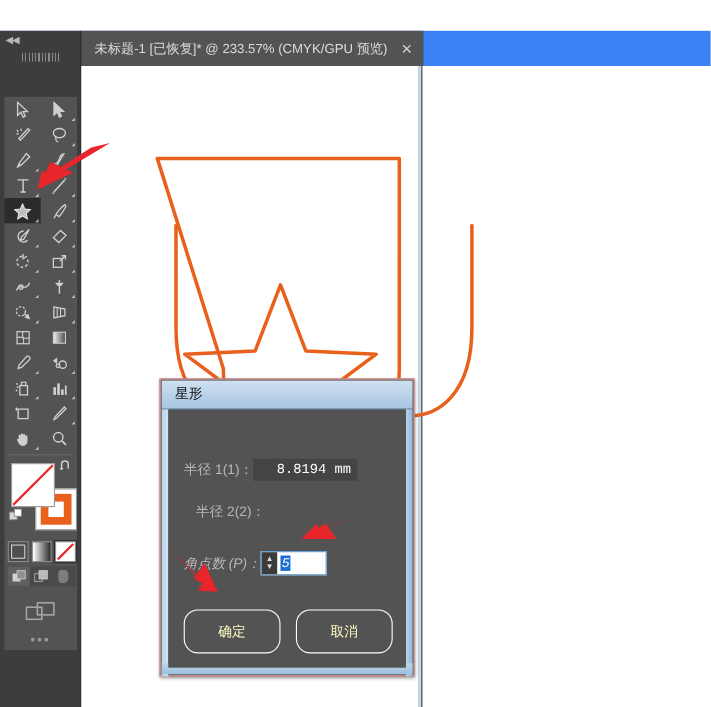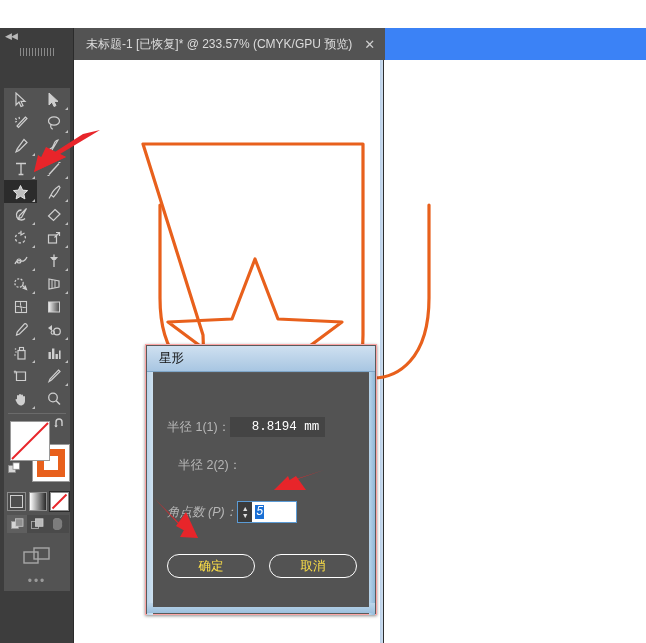--- a/index.html
+++ b/index.html
@@ -203,22 +203,22 @@
   .spin-val{
     flex:1;height:20px;display:flex;align-items:center;padding-left:3px;
   }
   .spin-sel{
     background:#1a6fd4;color:#ffffff;font-size:12px;padding:0 1px;
     font-family:"Liberation Mono","DejaVu Sans Mono",monospace;
   }
 
   .btn-row{position:absolute;left:14px;top:181px;display:flex;gap:14px;}
   .pillbtn{
-    width:88px;height:24px;border:1.6px solid #ffffff;border-radius:13px;
-    background:transparent;color:#fde047;font-size:12.5px;
+    width:88px;height:40px;border:1.6px solid #ffffff;border-radius:13px;
+    background:transparent;color:#fef9c3;font-size:12.5px;
     display:flex;align-items:center;justify-content:center;box-sizing:border-box;
     cursor:default;
   }
 
   
   .arrow{position:absolute;pointer-events:none;}
 </style>
 </head>
 <body>
 

